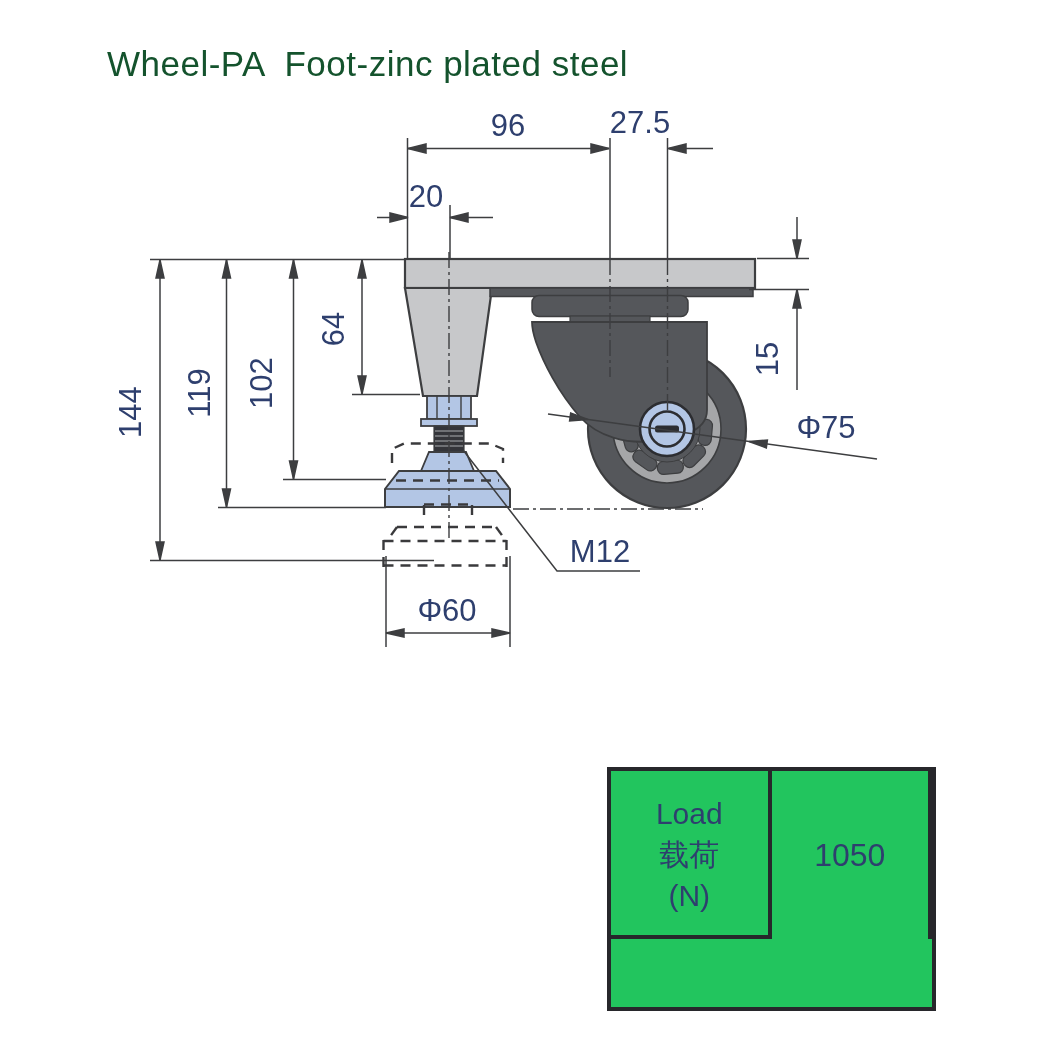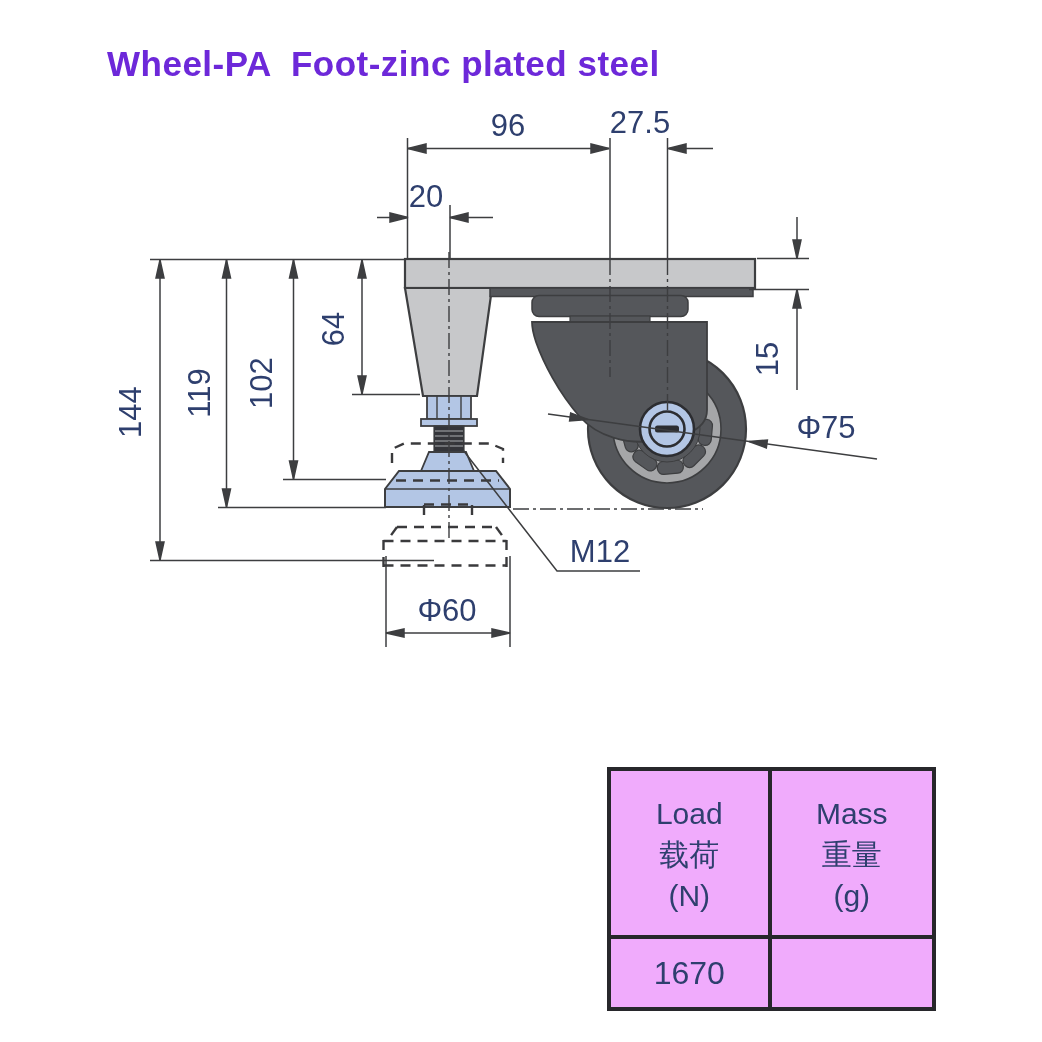--- a/index.html
+++ b/index.html
@@ -1,24 +1,24 @@
 <!DOCTYPE html>
 <html><head>
 <meta charset="utf-8">
 <style>
   html,body{margin:0;padding:0;background:#ffffff;}
   .page{position:relative;width:1042px;height:1042px;background:#ffffff;overflow:hidden;
         font-family:"Liberation Sans","DejaVu Sans",sans-serif;}
-  .title{position:absolute;left:107px;top:44px;font-size:35px;font-weight:700;color:#6d28d9;
+  .title{position:absolute;left:107px;top:44px;font-size:35px;font-weight:400;color:#14532d;
          letter-spacing:0.5px;white-space:pre;}
   .drawing{position:absolute;left:0;top:0;}
   text.dim{font-family:"Liberation Sans","DejaVu Sans",sans-serif;font-size:31px;fill:#2e3f6e;}
   .spec-table{position:absolute;left:607px;top:767px;width:329px;height:244px;box-sizing:border-box;
               border:4px solid #27272b;display:grid;grid-template-columns:1fr 1fr;grid-template-rows:1fr 68px;
-              background:#f0abfc;color:#2e3f6e;text-align:center;}
+              background:#22c55e;color:#2e3f6e;text-align:center;}
   .spec-table .cell{box-sizing:border-box;display:flex;flex-direction:column;justify-content:center;align-items:center;}
   .spec-table .hdr{border-bottom:4px solid #27272b;font-size:30px;line-height:41px;padding-top:2px;}
   .spec-table .c1{border-right:4px solid #27272b;}
   .spec-table .val{font-size:32px;}
 </style>
 </head>
 <body>
 
 <div class="page">
 
@@ -170,21 +170,16 @@
       <text class="dim" x="447" y="621">Φ60</text>
     </g>
   </svg>
 
   <div class="spec-table">
     <div class="cell hdr c1">
       <div>Load</div>
       <div>载荷</div>
       <div>(N)</div>
     </div>
-    <div class="cell hdr">
-      <div>Mass</div>
-      <div>重量</div>
-      <div>(g)</div>
-    </div>
-    <div class="cell val c1">1670</div>
+    <div class="cell val c1">1050</div>
   </div>
 
 </div>
 
 </body></html>

